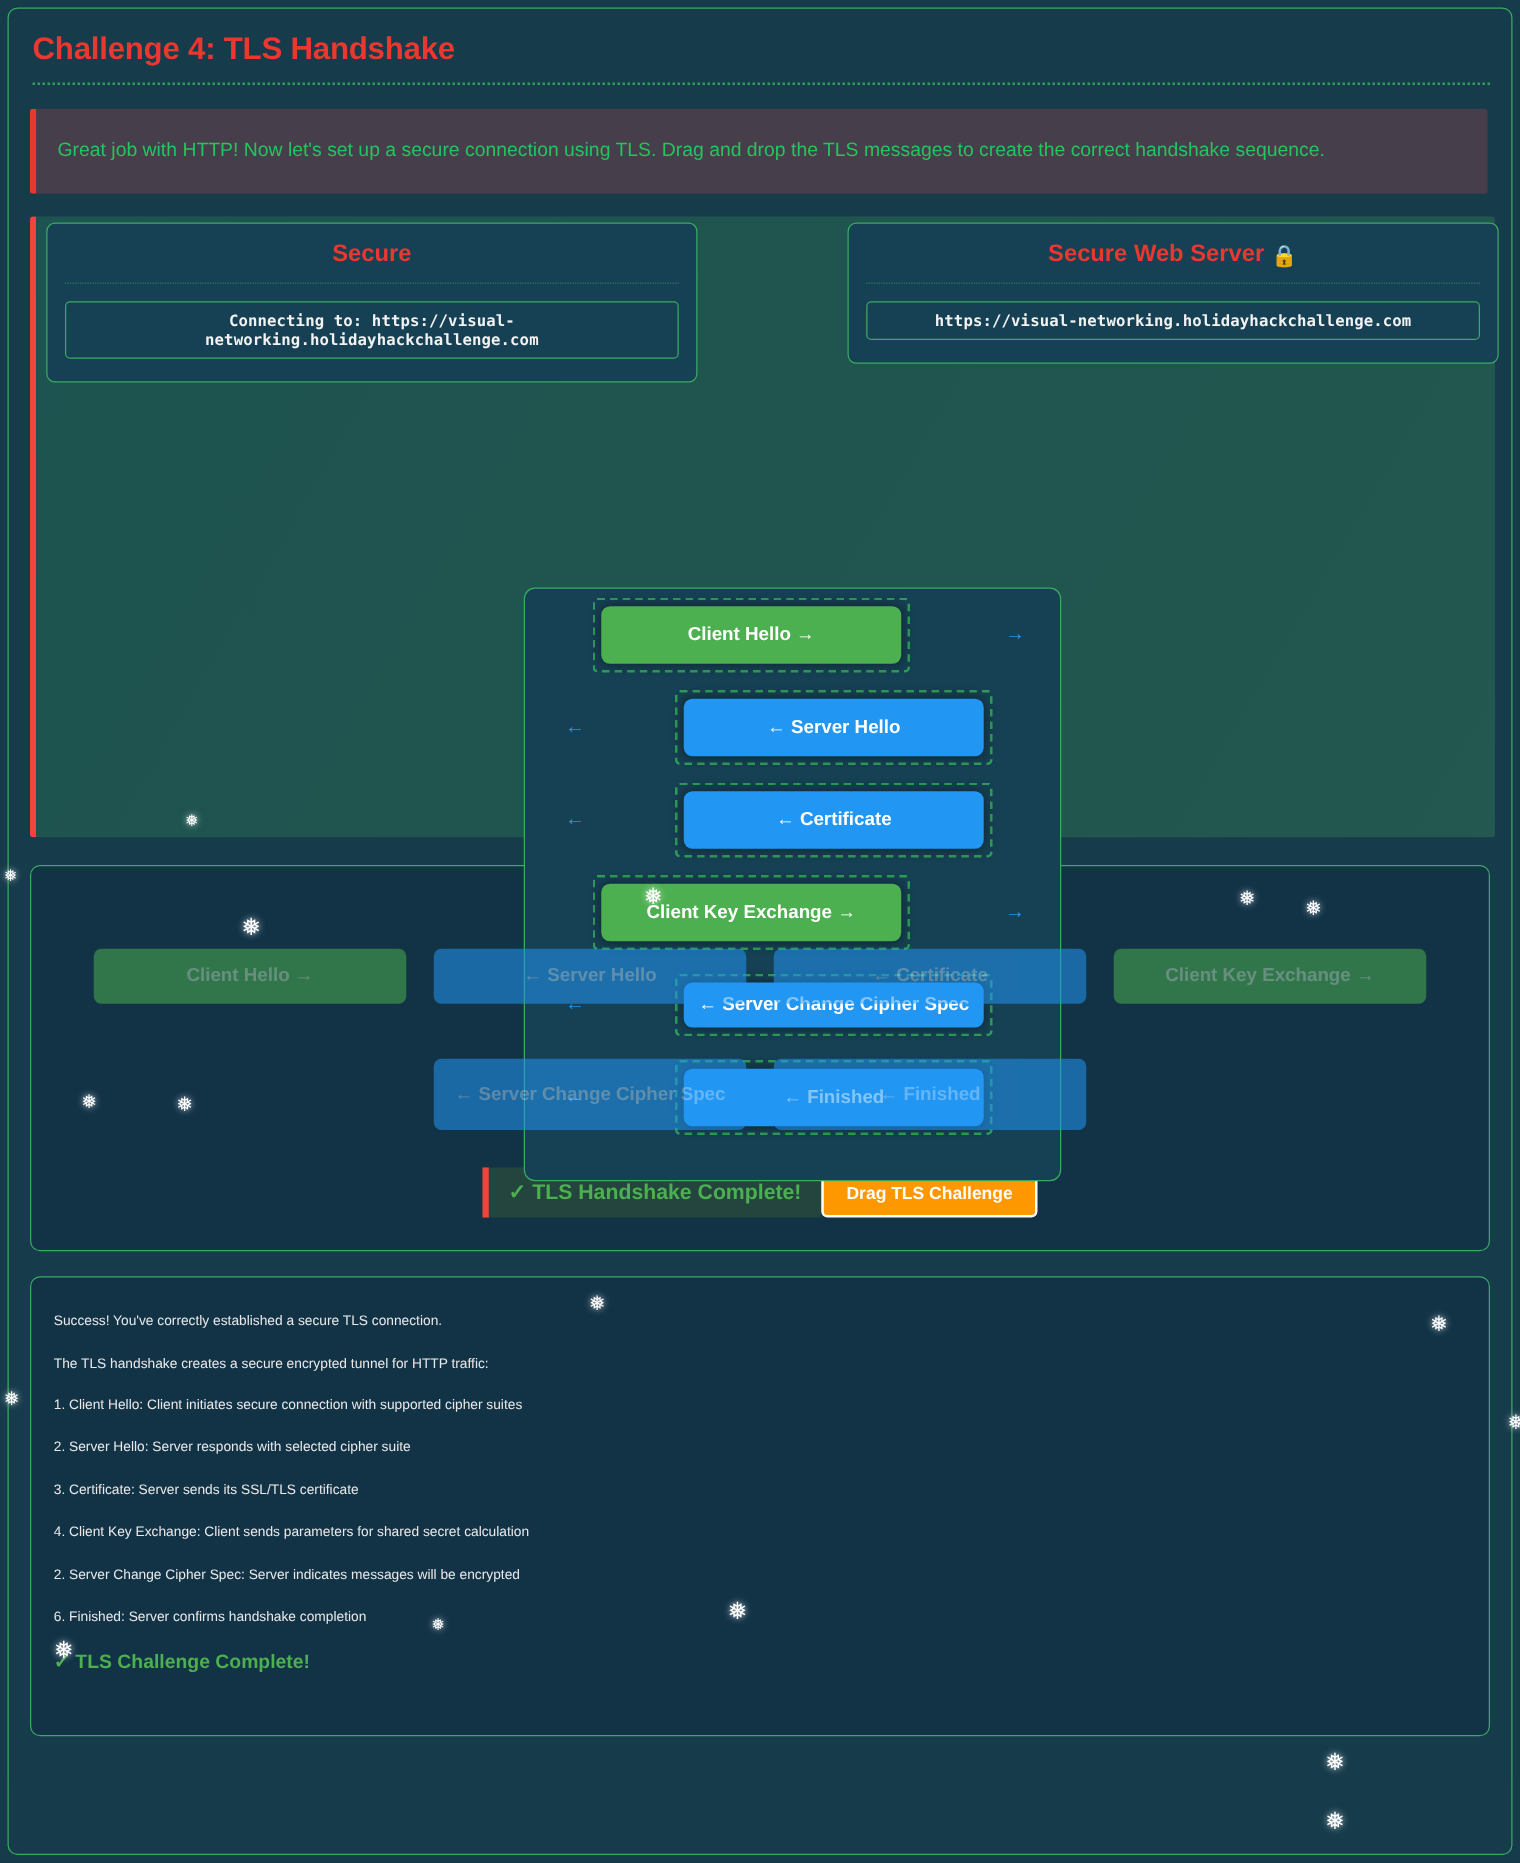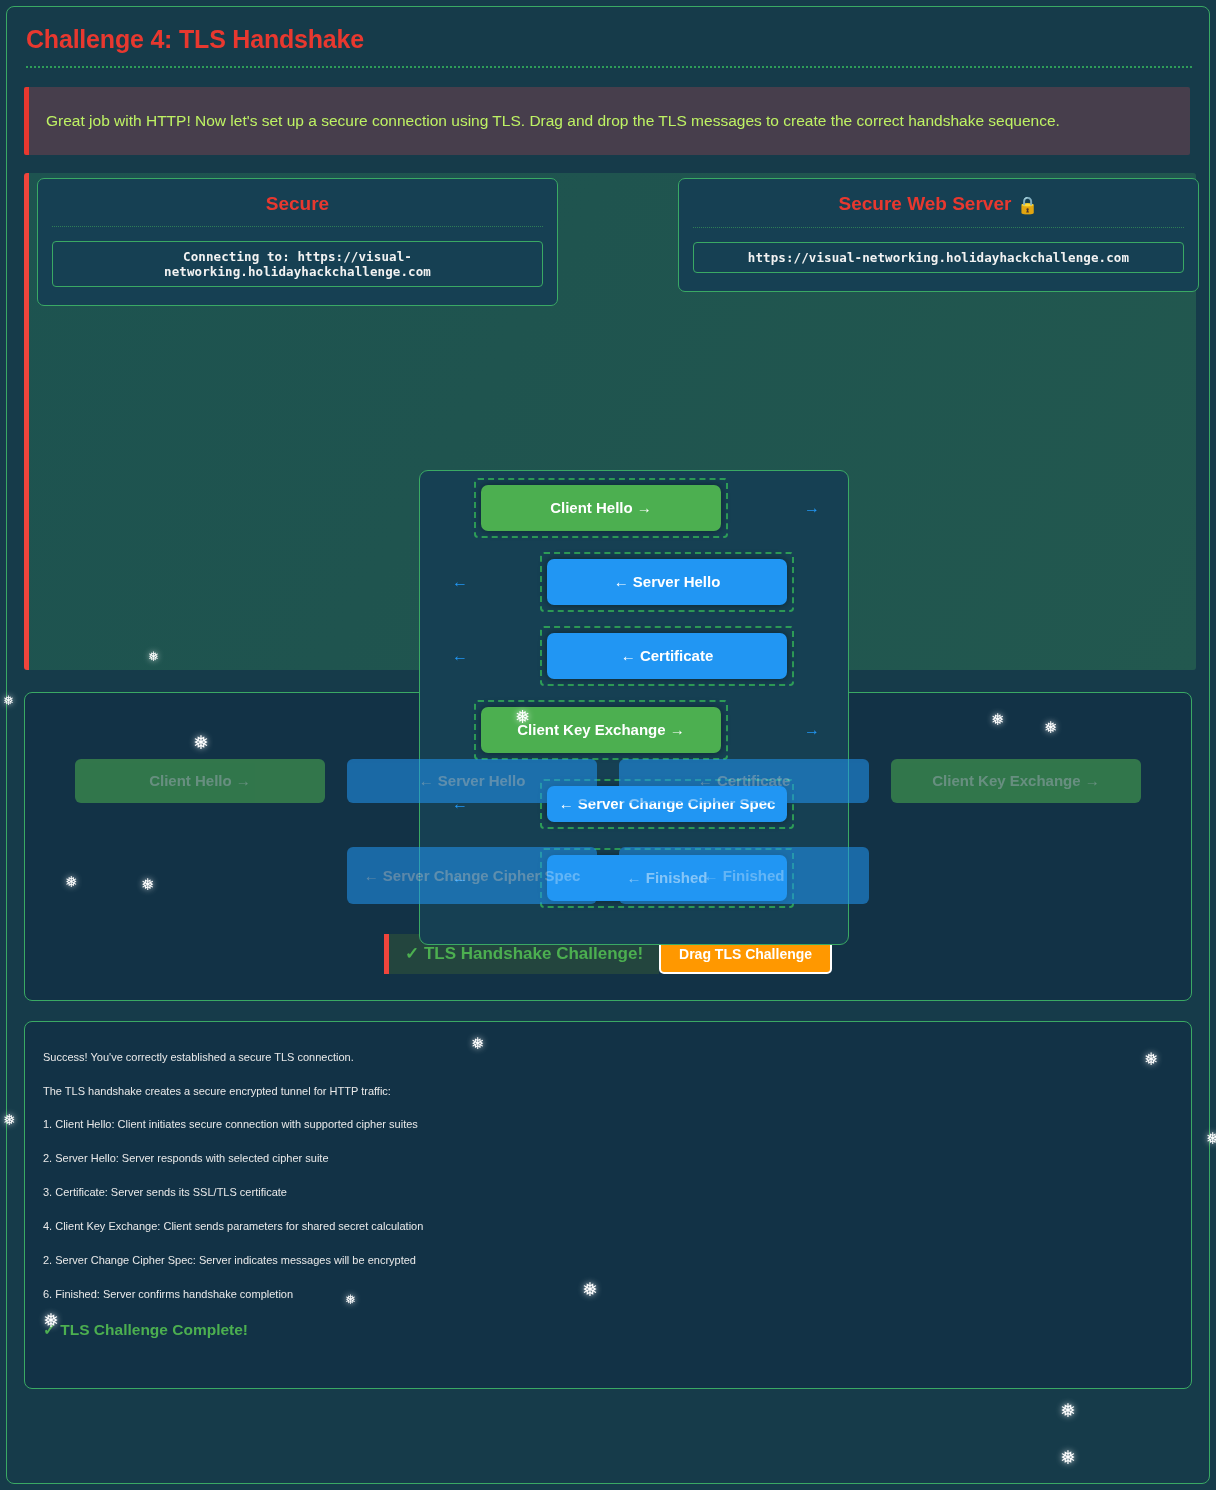--- a/index.html
+++ b/index.html
@@ -55,21 +55,21 @@
 
   
   .info-box {
     margin-top: 19px;
     margin-left: 6px;
     width: 1166px;
     background: #473e4c;
     border-left: 5px solid #e8382f;
     border-radius: 2px;
     padding: 23px 18px 23px 17px;
-    color: #bef264;
+    color: #22c55e;
     font-size: 15.5px;
     line-height: 1.4;
   }
 
   
   .vis-area {
     position: relative;
     margin-top: 18px;
     margin-left: 6px;
     width: 1172px;
@@ -350,21 +350,21 @@
         <div class="palette-item green">Client Hello →</div>
         <div class="palette-item blue">← Server Hello</div>
         <div class="palette-item blue">← Certificate</div>
         <div class="palette-item green">Client Key Exchange →</div>
         <div style="width:100%;height:0;"></div>
         <div class="palette-item blue tall">← Server Change Cipher Spec</div>
         <div class="palette-item blue tall">← Finished</div>
       </div>
 
       <div class="status-row">
-        <div class="status-banner">✓ TLS Handshake Challenge!</div>
+        <div class="status-banner">✓ TLS Handshake Complete!</div>
         <button class="reset-btn">Drag TLS Challenge</button>
       </div>
     </div>
 
     <div class="explain-panel">
       <div class="explain-line">Success! You've correctly established a secure TLS connection.</div>
       <div class="explain-line">The TLS handshake creates a secure encrypted tunnel for HTTP traffic:</div>
       <div class="explain-line">1. Client Hello: Client initiates secure connection with supported cipher suites</div>
       <div class="explain-line">2. Server Hello: Server responds with selected cipher suite</div>
       <div class="explain-line">3. Certificate: Server sends its SSL/TLS certificate</div>

